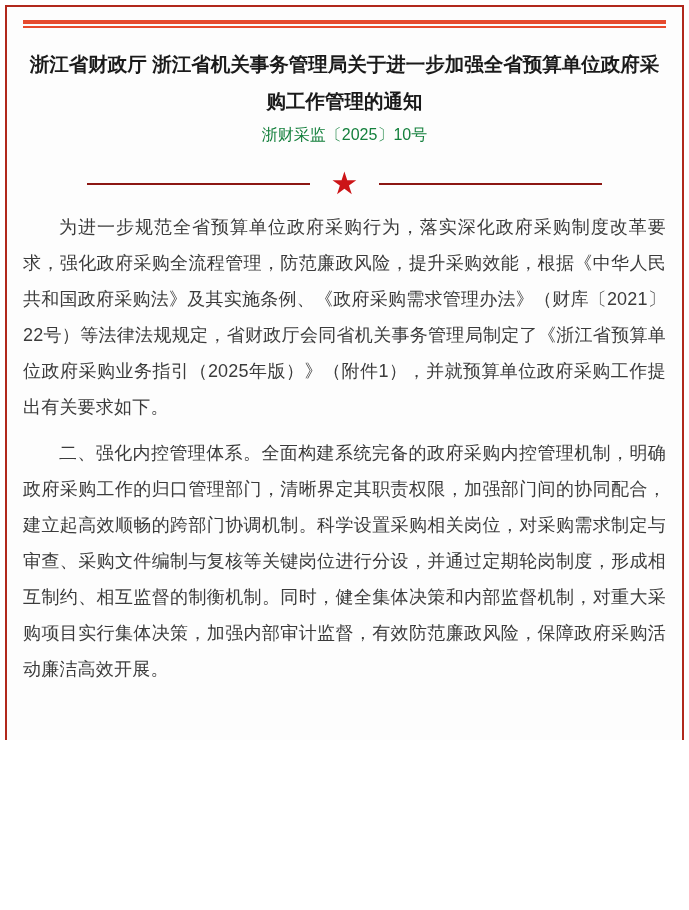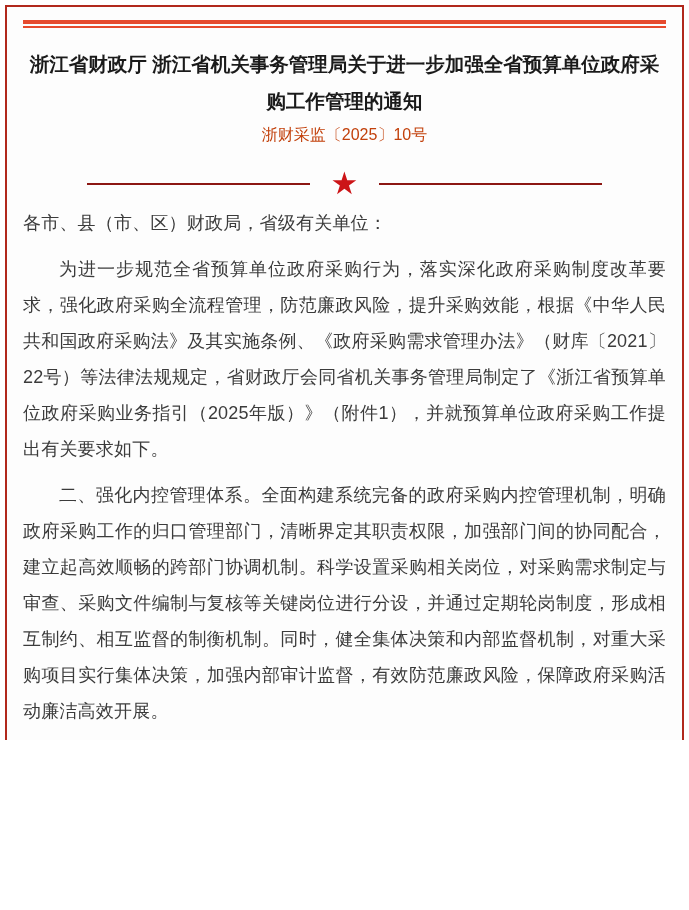--- a/index.html
+++ b/index.html
@@ -46,21 +46,21 @@
     font-weight: bold;
     color: #1a1a1a;
     text-align: center;
     line-height: 37px;
     letter-spacing: 0;
   }
   .doc-number {
     margin-top: 4px;
     text-align: center;
     font-size: 16px;
-    color: #c2410c;
+    color: #15803d;
     line-height: 22px;
   }
   .star-divider {
     margin-top: 23px;
     display: flex;
     align-items: center;
     justify-content: center;
     height: 30px;
   }
   .star-divider .divider-line {
@@ -109,19 +109,18 @@
 
     <div class="doc-number">浙财采监〔2025〕10号</div>
 
     <div class="star-divider">
       <div class="divider-line"></div>
       <span class="star-icon">★</span>
       <div class="divider-line"></div>
     </div>
 
     <div class="body-text">
-      <p class="salutation">各市、县（市、区）财政局，省级有关单位：</p>
       <p class="indent">为进一步规范全省预算单位政府采购行为，落实深化政府采购制度改革要求，强化政府采购全流程管理，防范廉政风险，提升采购效能，根据《中华人民共和国政府采购法》及其实施条例、《政府采购需求管理办法》（财库〔2021〕22号）等法律法规规定，省财政厅会同省机关事务管理局制定了《浙江省预算单位政府采购业务指引（2025年版）》（附件1），并就预算单位政府采购工作提出有关要求如下。</p>
       <p class="indent">二、强化内控管理体系。全面构建系统完备的政府采购内控管理机制，明确政府采购工作的归口管理部门，清晰界定其职责权限，加强部门间的协同配合，建立起高效顺畅的跨部门协调机制。科学设置采购相关岗位，对采购需求制定与审查、采购文件编制与复核等关键岗位进行分设，并通过定期轮岗制度，形成相互制约、相互监督的制衡机制。同时，健全集体决策和内部监督机制，对重大采购项目实行集体决策，加强内部审计监督，有效防范廉政风险，保障政府采购活动廉洁高效开展。</p>
     </div>
 
   </div>
 </div>
 
 </body></html>

